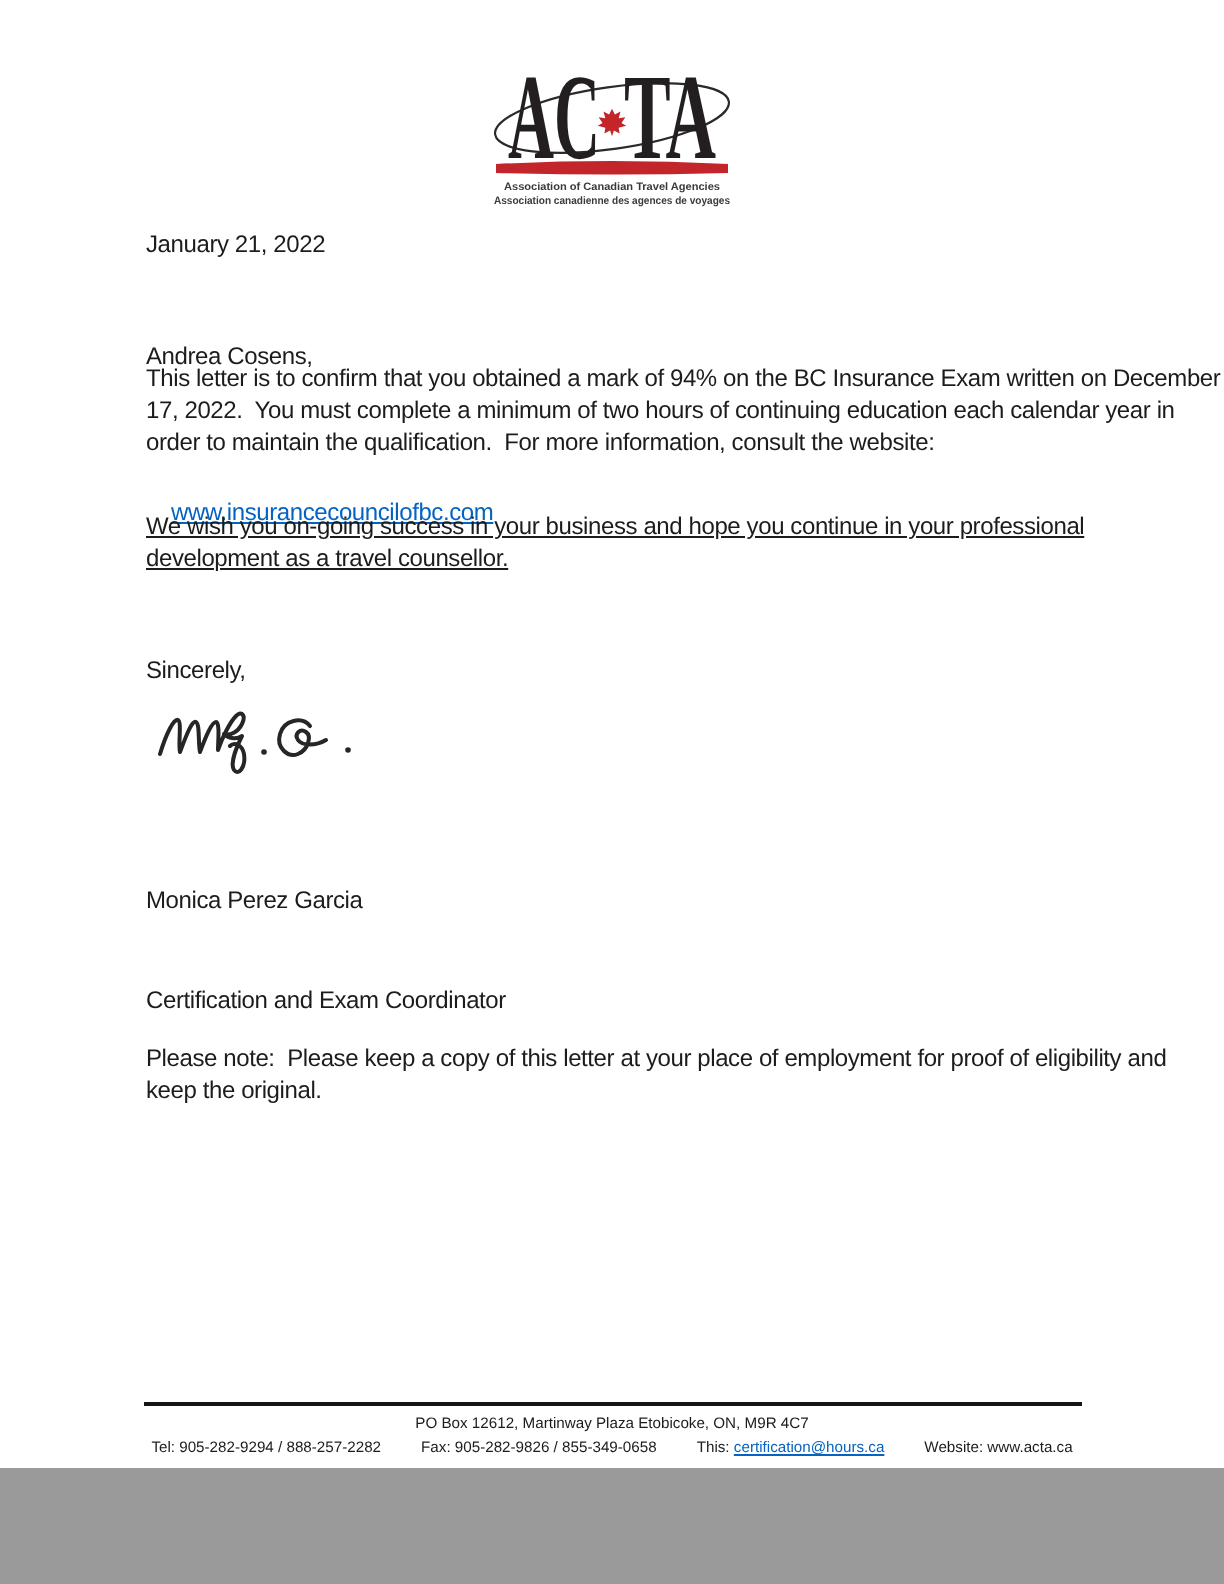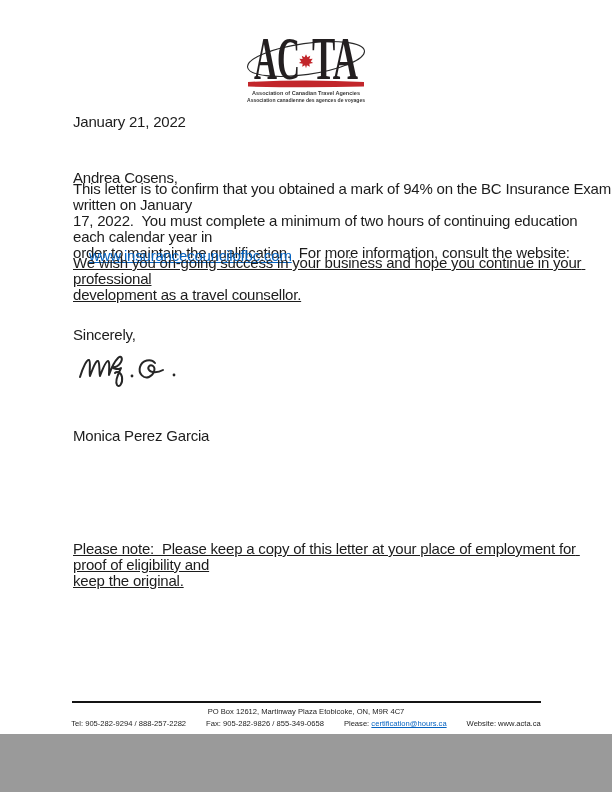--- a/index.html
+++ b/index.html
@@ -13,32 +13,32 @@
     overflow:hidden;
   }
   
   .logo-wrap{
     position:absolute;top:34px;left:0;right:0;
     display:flex;justify-content:center;
   }
   
   .txt{
     position:absolute;left:73px;
-    font-size:15px;letter-spacing:-0.2px;
+    font-size:12px;letter-spacing:-0.2px;
     line-height:16px;
     white-space:pre-wrap;
   }
   .date{top:114px;}
   .recipient{top:158px;margin-top:12px;}
   .para1{top:181px;}
   .weblink{top:232px;text-align:right;}
   .para2{top:255px;text-decoration:underline;}
   .sincerely{top:327px;}
-  .nameblock{top:395px;line-height:16.5px;}
-  .note{top:541px;text-decoration:underline;}
+  .nameblock{top:409px;line-height:16.5px;}
+  .note{top:521px;}
   a.link{
     color:#0563c1;
     text-decoration:underline;
     cursor:pointer;
   }
   .sig{
     position:absolute;left:75px;top:346px;
     width:112px;height:46px;
   }
   
@@ -81,21 +81,21 @@
 
       <text x="62" y="61" text-anchor="middle" font-family="Liberation Sans, sans-serif" font-weight="bold" font-size="5.4" fill="#3a3a3a" textLength="108" lengthAdjust="spacingAndGlyphs">Association of Canadian Travel Agencies</text>
       <text x="62" y="68" text-anchor="middle" font-family="Liberation Sans, sans-serif" font-weight="bold" font-size="5.4" fill="#3a3a3a" textLength="118" lengthAdjust="spacingAndGlyphs">Association canadienne des agences de voyages</text>
     </svg>
   </div>
 
   <div class="txt date">January 21, 2022</div>
 
   <div class="txt recipient">Andrea Cosens,</div>
 
-  <div class="txt para1">This letter is to confirm that you obtained a mark of 94% on the BC Insurance Exam written on January
+  <div class="txt para1">This letter is to confirm that you obtained a mark of 94% on the BC Insurance Exam written on December
 17, 2022.  You must complete a minimum of two hours of continuing education each calendar year in
 order to maintain the qualification.  For more information, consult the website:</div>
 
   <div class="txt weblink">
     <a class="link">www.insurancecouncilofbc.com</a>
   </div>
 
   <div class="txt para2">We wish you on-going success in your business and hope you continue in your professional
 development as a travel counsellor.</div>
 
@@ -105,32 +105,33 @@
     <g fill="none" stroke="#262626" stroke-width="2" stroke-linecap="round" stroke-linejoin="round">
       <path d="M5,31 C8,21 12,13 14,14 C16,15 14,26 15,30 C18,22 21,14 23,15 C25,16 24,26 25,30 C28,22 31,15 33,15 C35,15 34,25 34,29 C36,23 40,15 43,12 C46,9 48,12 46,16 C44,20 40,22 37,21 C39,23 43,24 46,22 C43,28 40,36 42,39 C44,42 48,38 47,31 C46,26 42,25 40,27"></path>
       <path d="M80,17 C76,12 67,14 65,21 C63,28 69,33 74,31 C79,29 81,22 78,20 C75,18 72,21 74,24 C76,27 83,27 88,24"></path>
     </g>
     <circle cx="57" cy="30" r="1.4" fill="#262626"></circle>
     <circle cx="99" cy="29" r="1.4" fill="#262626"></circle>
   </svg>
 
   <div class="txt nameblock">
     <div>Monica Perez Garcia</div>
+    <div>Certification and Exam Coordinator</div>
   </div>
 
   <div class="txt note">Please note:  Please keep a copy of this letter at your place of employment for proof of eligibility and
 keep the original.</div>
 
   <div class="footer-rule"></div>
 
   <div class="footer-line1">PO Box 12612, Martinway Plaza Etobicoke, ON, M9R 4C7</div>
 
   <div class="footer-line2">
     <span>Tel: 905-282-9294 / 888-257-2282</span>
     <span>Fax: 905-282-9826 / 855-349-0658</span>
     <span>
-      <span>Please:</span>
+      <span>This:</span>
       <a class="link">certification@hours.ca</a>
     </span>
     <span>Website: www.acta.ca</span>
   </div>
 
 </div>
 
 </body></html>

